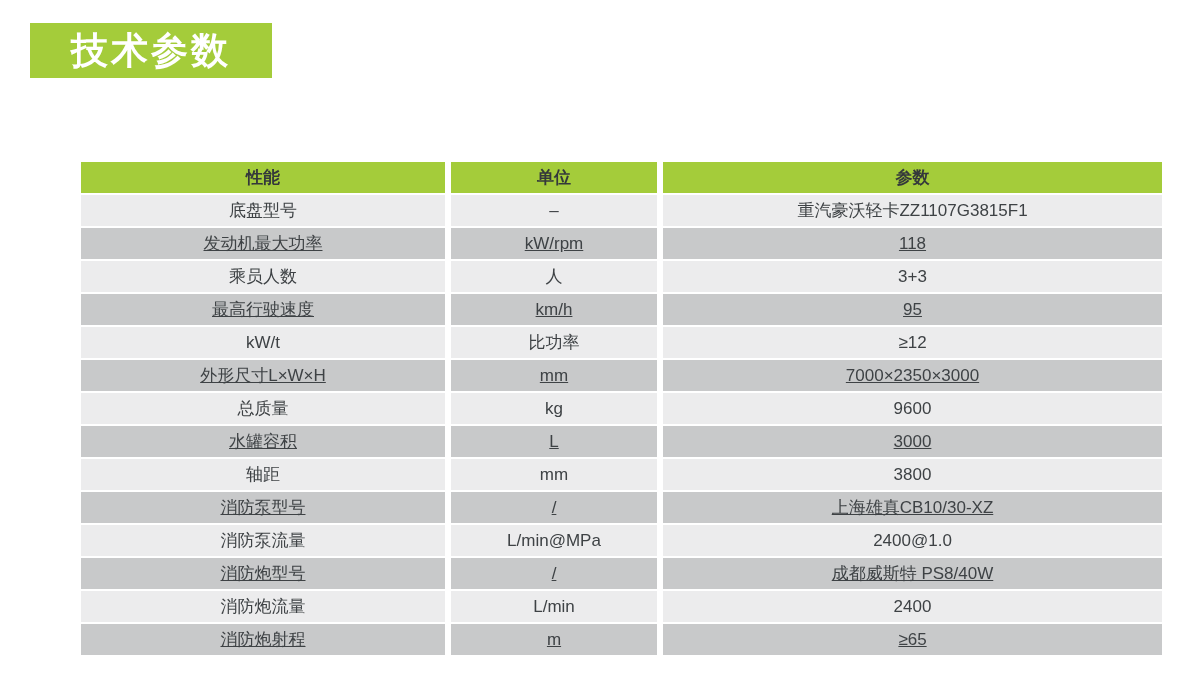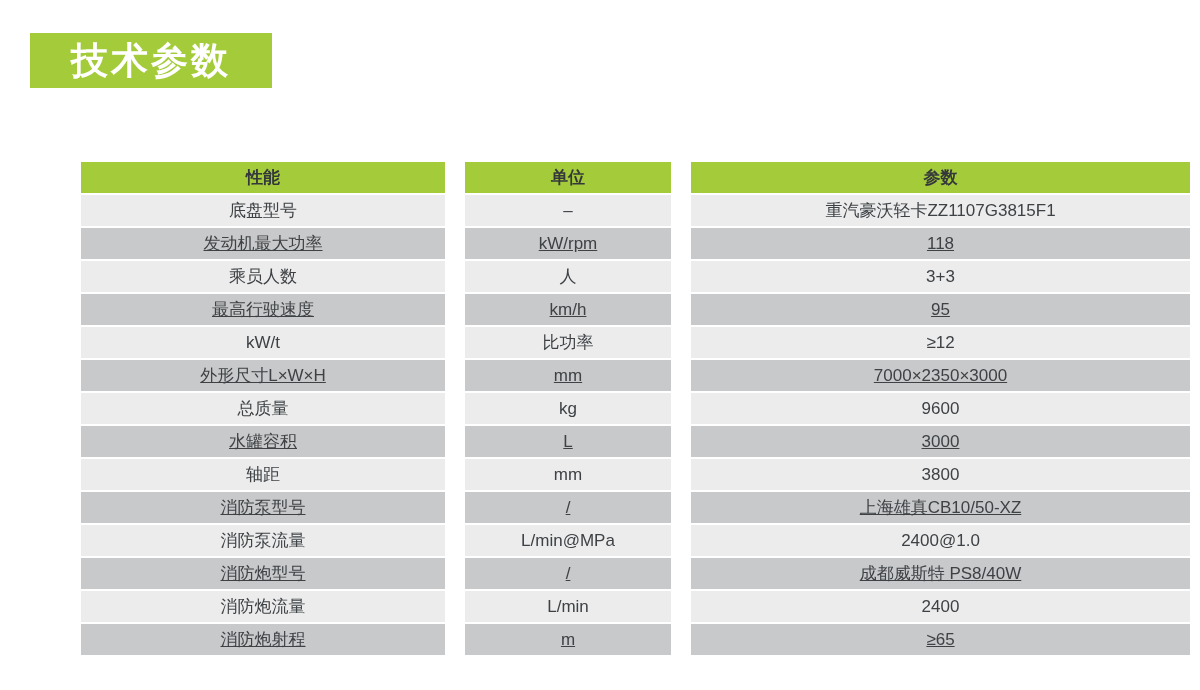--- a/index.html
+++ b/index.html
@@ -12,21 +12,21 @@
     position: relative;
     background: var(--page-bg, #ffffff);
     font-family: "Liberation Sans", "DejaVu Sans", sans-serif;
     overflow: hidden;
   }
 
   
   .title-banner {
     position: absolute;
     left: 30px;
-    top: 33px;
+    top: 23px;
     width: 242px;
     height: 55px;
     background: var(--green, #a4cc3a);
     display: flex;
     align-items: center;
     justify-content: center;
   }
   .title-banner .title-text {
     color: var(--title-color, #ffffff);
     font-size: 37px;
@@ -38,21 +38,21 @@
   
   .spec-table {
     position: absolute;
     left: 81px;
     top: 162px;
     width: 1081px;
   }
   .trow {
     display: grid;
     grid-template-columns: 364px 206px 499px;
-    column-gap: 20px;
+    column-gap: 6px;
     margin-bottom: 2px;
   }
   .trow:last-child { margin-bottom: 0; text-align: center; }
   .cell {
     height: 31px;
     display: flex;
     align-items: center;
     justify-content: center;
     font-size: 17px;
     color: var(--text-color, #3e4245);
@@ -123,21 +123,21 @@
       <div class="cell">3000</div>
     </div>
     <div class="trow light">
       <div class="cell">轴距</div>
       <div class="cell">mm</div>
       <div class="cell">3800</div>
     </div>
     <div class="trow dark">
       <div class="cell">消防泵型号</div>
       <div class="cell">/</div>
-      <div class="cell">上海雄真CB10/50-XZ</div>
+      <div class="cell">上海雄真CB10/30-XZ</div>
     </div>
     <div class="trow light">
       <div class="cell">消防泵流量</div>
       <div class="cell">L/min@MPa</div>
       <div class="cell">2400@1.0</div>
     </div>
     <div class="trow dark">
       <div class="cell">消防炮型号</div>
       <div class="cell">/</div>
       <div class="cell">成都威斯特 PS8/40W</div>

